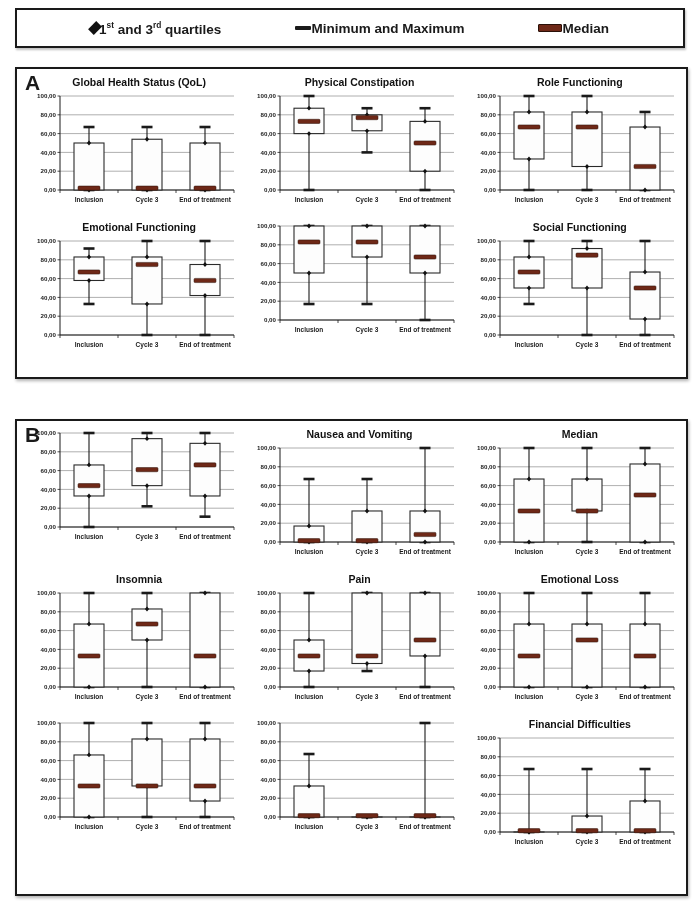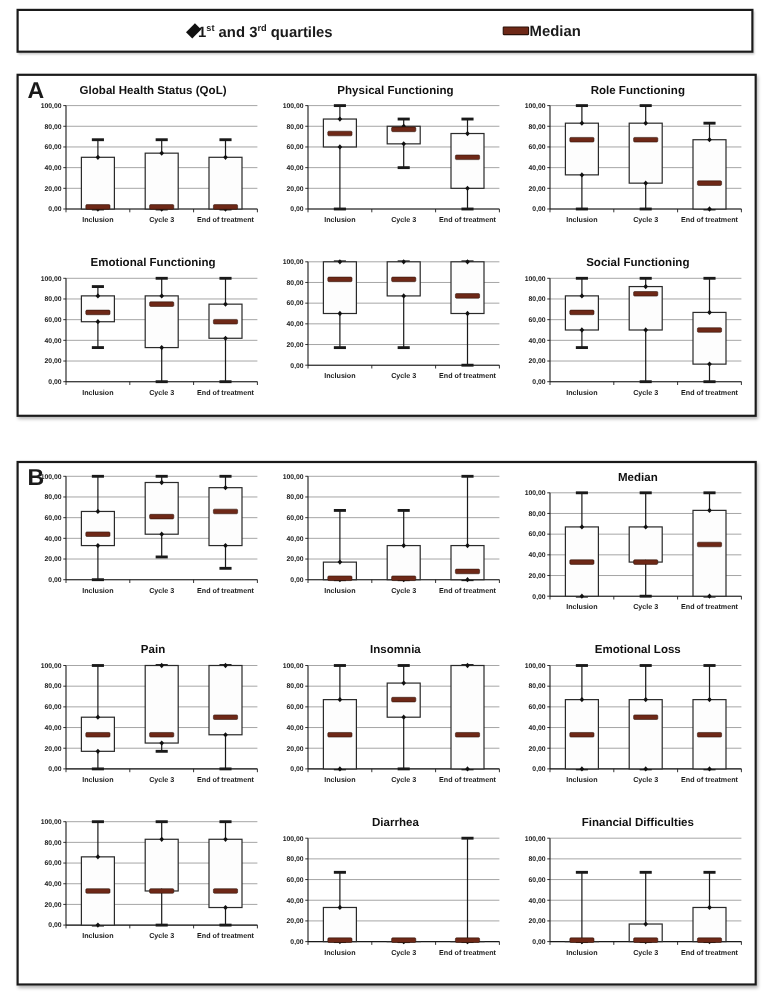--- a/index.html
+++ b/index.html
@@ -18,37 +18,41 @@
   .dash-maroon{width:22px;height:6px;background:#6e2817;border:1px solid #2a1008;}
   sup{font-size:0.62em;}
 
   
   .panel{position:absolute;left:15px;width:669px;border:2px solid #1a1a1a;background:#fff;
     box-shadow:1px 2px 3px rgba(0,0,0,0.3);}
   #panelA{top:67px;height:308px;}
   #panelB{top:419px;height:473px;}
   .panel-label{position:absolute;top:2px;left:8px;font-size:21px;font-weight:bold;color:#1a1a1a;z-index:2;}
   .charts{position:absolute;left:4px;right:4px;top:6px;display:grid;
-    grid-template-columns:repeat(3,1fr);row-gap:14px;}
+    grid-template-columns:repeat(3,1fr);row-gap:2px;}
   .chart-cell{display:flex;flex-direction:column;align-items:center;}
   .chart-title{font-size:10.5px;font-weight:bold;color:#111;height:15px;line-height:15px;
     text-align:center;width:100%;padding-left:16px;box-sizing:border-box;white-space:nowrap;}
   svg.chart{display:block;}
 </style>
 </head>
 <body>
 
 <div id="page">
 
   <div class="legend">
     <div class="legend-item">
       <span class="diamond"></span>
       <span><span>1</span><sup>st</sup><span> and 3</span><sup>rd</sup><span> quartiles</span></span>
     </div>
     <div class="legend-item">
+      <span class="dash dash-black"></span>
+      <span>Minimum and Maximum</span>
+    </div>
+    <div class="legend-item">
       <span class="dash dash-maroon"></span>
       <span>Median</span>
     </div>
   </div>
 
   <section class="panel" id="panelA">
     <div class="panel-label">A</div>
     <div class="charts" id="chartsA">
         <div class="chart-cell">
           <div class="chart-title">Global Health Status (QoL)</div>
@@ -103,21 +107,21 @@
               <path d="M 183 50.6 L 185.1 53 L 183 55.4 L 180.9 53 Z" fill="#111"></path>
               <path d="M 183 97.6 L 185.1 100 L 183 102.4 L 180.9 100 Z" fill="#111"></path>
               <rect x="172" y="96.02000000000001" width="22" height="4.2" rx="1" fill="#6e2817" stroke="#2a1008" stroke-width="0.5"></rect>
             </g>
             <text x="67" y="112" text-anchor="middle" font-size="6.5" font-weight="bold" fill="#1a1a1a" font-family="Liberation Sans, sans-serif">Inclusion</text>
             <text x="125" y="112" text-anchor="middle" font-size="6.5" font-weight="bold" fill="#1a1a1a" font-family="Liberation Sans, sans-serif">Cycle 3</text>
             <text x="183" y="112" text-anchor="middle" font-size="6.5" font-weight="bold" fill="#1a1a1a" font-family="Liberation Sans, sans-serif">End of treatment</text>
           </svg>
         </div>
         <div class="chart-cell">
-          <div class="chart-title">Physical Functioning</div>
+          <div class="chart-title">Physical Constipation</div>
           <svg class="chart" width="219" height="128" viewBox="0 0 219 128">
             <line x1="38" y1="6" x2="212" y2="6" stroke="#9a9a9a" stroke-width="0.8"></line>
             <line x1="35.5" y1="6" x2="38" y2="6" stroke="#1a1a1a" stroke-width="0.8"></line>
             <text x="34" y="8.1" text-anchor="end" font-size="6.2" font-weight="bold" fill="#1a1a1a" font-family="Liberation Sans, sans-serif">100,00</text>
             <line x1="38" y1="24.8" x2="212" y2="24.8" stroke="#9a9a9a" stroke-width="0.8"></line>
             <line x1="35.5" y1="24.8" x2="38" y2="24.8" stroke="#1a1a1a" stroke-width="0.8"></line>
             <text x="34" y="26.900000000000002" text-anchor="end" font-size="6.2" font-weight="bold" fill="#1a1a1a" font-family="Liberation Sans, sans-serif">80,00</text>
             <line x1="38" y1="43.6" x2="212" y2="43.6" stroke="#9a9a9a" stroke-width="0.8"></line>
             <line x1="35.5" y1="43.6" x2="38" y2="43.6" stroke="#1a1a1a" stroke-width="0.8"></line>
             <text x="34" y="45.7" text-anchor="end" font-size="6.2" font-weight="bold" fill="#1a1a1a" font-family="Liberation Sans, sans-serif">60,00</text>
@@ -461,20 +465,21 @@
               <path d="M 183 13.94 L 185.1 16.34 L 183 18.74 L 180.9 16.34 Z" fill="#111"></path>
               <path d="M 183 66.58 L 185.1 68.98 L 183 71.38000000000001 L 180.9 68.98 Z" fill="#111"></path>
               <rect x="172" y="35.86" width="22" height="4.2" rx="1" fill="#6e2817" stroke="#2a1008" stroke-width="0.5"></rect>
             </g>
             <text x="67" y="112" text-anchor="middle" font-size="6.5" font-weight="bold" fill="#1a1a1a" font-family="Liberation Sans, sans-serif">Inclusion</text>
             <text x="125" y="112" text-anchor="middle" font-size="6.5" font-weight="bold" fill="#1a1a1a" font-family="Liberation Sans, sans-serif">Cycle 3</text>
             <text x="183" y="112" text-anchor="middle" font-size="6.5" font-weight="bold" fill="#1a1a1a" font-family="Liberation Sans, sans-serif">End of treatment</text>
           </svg>
         </div>
         <div class="chart-cell">
+          <div class="chart-title">Nausea and Vomiting</div>
           <svg class="chart" width="219" height="128" viewBox="0 0 219 128">
             <line x1="38" y1="6" x2="212" y2="6" stroke="#9a9a9a" stroke-width="0.8"></line>
             <line x1="35.5" y1="6" x2="38" y2="6" stroke="#1a1a1a" stroke-width="0.8"></line>
             <text x="34" y="8.1" text-anchor="end" font-size="6.2" font-weight="bold" fill="#1a1a1a" font-family="Liberation Sans, sans-serif">100,00</text>
             <line x1="38" y1="24.8" x2="212" y2="24.8" stroke="#9a9a9a" stroke-width="0.8"></line>
             <line x1="35.5" y1="24.8" x2="38" y2="24.8" stroke="#1a1a1a" stroke-width="0.8"></line>
             <text x="34" y="26.900000000000002" text-anchor="end" font-size="6.2" font-weight="bold" fill="#1a1a1a" font-family="Liberation Sans, sans-serif">80,00</text>
             <line x1="38" y1="43.6" x2="212" y2="43.6" stroke="#9a9a9a" stroke-width="0.8"></line>
             <line x1="35.5" y1="43.6" x2="38" y2="43.6" stroke="#1a1a1a" stroke-width="0.8"></line>
             <text x="34" y="45.7" text-anchor="end" font-size="6.2" font-weight="bold" fill="#1a1a1a" font-family="Liberation Sans, sans-serif">60,00</text>
@@ -571,20 +576,79 @@
               <rect x="114" y="66.88000000000001" width="22" height="4.2" rx="1" fill="#6e2817" stroke="#2a1008" stroke-width="0.5"></rect>
             </g>
             <g>
               <line x1="183" y1="100" x2="183" y2="6" stroke="#1a1a1a" stroke-width="1.1"></line>
               <rect x="177.5" y="4.7" width="11" height="2.6" fill="#1a1a1a"></rect>
               <rect x="177.5" y="98.7" width="11" height="2.6" fill="#1a1a1a"></rect>
               <rect x="168" y="21.98" width="30" height="78.02" fill="#fdfdfd" stroke="#2a2a2a" stroke-width="1.1"></rect>
               <path d="M 183 19.580000000000002 L 185.1 21.98 L 183 24.38 L 180.9 21.98 Z" fill="#111"></path>
               <path d="M 183 97.6 L 185.1 100 L 183 102.4 L 180.9 100 Z" fill="#111"></path>
               <rect x="172" y="50.9" width="22" height="4.2" rx="1" fill="#6e2817" stroke="#2a1008" stroke-width="0.5"></rect>
+            </g>
+            <text x="67" y="112" text-anchor="middle" font-size="6.5" font-weight="bold" fill="#1a1a1a" font-family="Liberation Sans, sans-serif">Inclusion</text>
+            <text x="125" y="112" text-anchor="middle" font-size="6.5" font-weight="bold" fill="#1a1a1a" font-family="Liberation Sans, sans-serif">Cycle 3</text>
+            <text x="183" y="112" text-anchor="middle" font-size="6.5" font-weight="bold" fill="#1a1a1a" font-family="Liberation Sans, sans-serif">End of treatment</text>
+          </svg>
+        </div>
+        <div class="chart-cell">
+          <div class="chart-title">Insomnia</div>
+          <svg class="chart" width="219" height="128" viewBox="0 0 219 128">
+            <line x1="38" y1="6" x2="212" y2="6" stroke="#9a9a9a" stroke-width="0.8"></line>
+            <line x1="35.5" y1="6" x2="38" y2="6" stroke="#1a1a1a" stroke-width="0.8"></line>
+            <text x="34" y="8.1" text-anchor="end" font-size="6.2" font-weight="bold" fill="#1a1a1a" font-family="Liberation Sans, sans-serif">100,00</text>
+            <line x1="38" y1="24.8" x2="212" y2="24.8" stroke="#9a9a9a" stroke-width="0.8"></line>
+            <line x1="35.5" y1="24.8" x2="38" y2="24.8" stroke="#1a1a1a" stroke-width="0.8"></line>
+            <text x="34" y="26.900000000000002" text-anchor="end" font-size="6.2" font-weight="bold" fill="#1a1a1a" font-family="Liberation Sans, sans-serif">80,00</text>
+            <line x1="38" y1="43.6" x2="212" y2="43.6" stroke="#9a9a9a" stroke-width="0.8"></line>
+            <line x1="35.5" y1="43.6" x2="38" y2="43.6" stroke="#1a1a1a" stroke-width="0.8"></line>
+            <text x="34" y="45.7" text-anchor="end" font-size="6.2" font-weight="bold" fill="#1a1a1a" font-family="Liberation Sans, sans-serif">60,00</text>
+            <line x1="38" y1="62.4" x2="212" y2="62.4" stroke="#9a9a9a" stroke-width="0.8"></line>
+            <line x1="35.5" y1="62.4" x2="38" y2="62.4" stroke="#1a1a1a" stroke-width="0.8"></line>
+            <text x="34" y="64.5" text-anchor="end" font-size="6.2" font-weight="bold" fill="#1a1a1a" font-family="Liberation Sans, sans-serif">40,00</text>
+            <line x1="38" y1="81.2" x2="212" y2="81.2" stroke="#9a9a9a" stroke-width="0.8"></line>
+            <line x1="35.5" y1="81.2" x2="38" y2="81.2" stroke="#1a1a1a" stroke-width="0.8"></line>
+            <text x="34" y="83.3" text-anchor="end" font-size="6.2" font-weight="bold" fill="#1a1a1a" font-family="Liberation Sans, sans-serif">20,00</text>
+            <line x1="38" y1="100" x2="212" y2="100" stroke="#9a9a9a" stroke-width="0.8"></line>
+            <line x1="35.5" y1="100" x2="38" y2="100" stroke="#1a1a1a" stroke-width="0.8"></line>
+            <text x="34" y="102.1" text-anchor="end" font-size="6.2" font-weight="bold" fill="#1a1a1a" font-family="Liberation Sans, sans-serif">0,00</text>
+            <line x1="38" y1="6" x2="38" y2="100" stroke="#1a1a1a" stroke-width="1"></line>
+            <line x1="38" y1="100" x2="212" y2="100" stroke="#1a1a1a" stroke-width="1"></line>
+            <line x1="38" y1="100" x2="38" y2="103" stroke="#1a1a1a" stroke-width="0.8"></line>
+            <line x1="96" y1="100" x2="96" y2="103" stroke="#1a1a1a" stroke-width="0.8"></line>
+            <line x1="154" y1="100" x2="154" y2="103" stroke="#1a1a1a" stroke-width="0.8"></line>
+            <line x1="212" y1="100" x2="212" y2="103" stroke="#1a1a1a" stroke-width="0.8"></line>
+            <g>
+              <line x1="67" y1="100" x2="67" y2="6" stroke="#1a1a1a" stroke-width="1.1"></line>
+              <rect x="61.5" y="4.7" width="11" height="2.6" fill="#1a1a1a"></rect>
+              <rect x="61.5" y="98.7" width="11" height="2.6" fill="#1a1a1a"></rect>
+              <rect x="52" y="37.02" width="30" height="62.98" fill="#fdfdfd" stroke="#2a2a2a" stroke-width="1.1"></rect>
+              <path d="M 67 34.620000000000005 L 69.1 37.02 L 67 39.42 L 64.9 37.02 Z" fill="#111"></path>
+              <path d="M 67 97.6 L 69.1 100 L 67 102.4 L 64.9 100 Z" fill="#111"></path>
+              <rect x="56" y="66.88000000000001" width="22" height="4.2" rx="1" fill="#6e2817" stroke="#2a1008" stroke-width="0.5"></rect>
+            </g>
+            <g>
+              <line x1="125" y1="100" x2="125" y2="6" stroke="#1a1a1a" stroke-width="1.1"></line>
+              <rect x="119.5" y="4.7" width="11" height="2.6" fill="#1a1a1a"></rect>
+              <rect x="119.5" y="98.7" width="11" height="2.6" fill="#1a1a1a"></rect>
+              <rect x="110" y="21.98" width="30" height="31.02" fill="#fdfdfd" stroke="#2a2a2a" stroke-width="1.1"></rect>
+              <path d="M 125 19.580000000000002 L 127.1 21.98 L 125 24.38 L 122.9 21.98 Z" fill="#111"></path>
+              <path d="M 125 50.6 L 127.1 53 L 125 55.4 L 122.9 53 Z" fill="#111"></path>
+              <rect x="114" y="34.92" width="22" height="4.2" rx="1" fill="#6e2817" stroke="#2a1008" stroke-width="0.5"></rect>
+            </g>
+            <g>
+              <line x1="183" y1="100" x2="183" y2="6" stroke="#1a1a1a" stroke-width="1.1"></line>
+              <rect x="177.5" y="4.7" width="11" height="2.6" fill="#1a1a1a"></rect>
+              <rect x="177.5" y="98.7" width="11" height="2.6" fill="#1a1a1a"></rect>
+              <rect x="168" y="6" width="30" height="94" fill="#fdfdfd" stroke="#2a2a2a" stroke-width="1.1"></rect>
+              <path d="M 183 3.6 L 185.1 6 L 183 8.4 L 180.9 6 Z" fill="#111"></path>
+              <path d="M 183 97.6 L 185.1 100 L 183 102.4 L 180.9 100 Z" fill="#111"></path>
+              <rect x="172" y="66.88000000000001" width="22" height="4.2" rx="1" fill="#6e2817" stroke="#2a1008" stroke-width="0.5"></rect>
             </g>
             <text x="67" y="112" text-anchor="middle" font-size="6.5" font-weight="bold" fill="#1a1a1a" font-family="Liberation Sans, sans-serif">Inclusion</text>
             <text x="125" y="112" text-anchor="middle" font-size="6.5" font-weight="bold" fill="#1a1a1a" font-family="Liberation Sans, sans-serif">Cycle 3</text>
             <text x="183" y="112" text-anchor="middle" font-size="6.5" font-weight="bold" fill="#1a1a1a" font-family="Liberation Sans, sans-serif">End of treatment</text>
           </svg>
         </div>
         <div class="chart-cell">
           <div class="chart-title">Pain</div>
           <svg class="chart" width="219" height="128" viewBox="0 0 219 128">
             <line x1="38" y1="6" x2="212" y2="6" stroke="#9a9a9a" stroke-width="0.8"></line>
@@ -637,21 +701,21 @@
               <path d="M 183 3.6 L 185.1 6 L 183 8.4 L 180.9 6 Z" fill="#111"></path>
               <path d="M 183 66.58 L 185.1 68.98 L 183 71.38000000000001 L 180.9 68.98 Z" fill="#111"></path>
               <rect x="172" y="50.9" width="22" height="4.2" rx="1" fill="#6e2817" stroke="#2a1008" stroke-width="0.5"></rect>
             </g>
             <text x="67" y="112" text-anchor="middle" font-size="6.5" font-weight="bold" fill="#1a1a1a" font-family="Liberation Sans, sans-serif">Inclusion</text>
             <text x="125" y="112" text-anchor="middle" font-size="6.5" font-weight="bold" fill="#1a1a1a" font-family="Liberation Sans, sans-serif">Cycle 3</text>
             <text x="183" y="112" text-anchor="middle" font-size="6.5" font-weight="bold" fill="#1a1a1a" font-family="Liberation Sans, sans-serif">End of treatment</text>
           </svg>
         </div>
         <div class="chart-cell">
-          <div class="chart-title">Insomnia</div>
+          <div class="chart-title">Emotional Loss</div>
           <svg class="chart" width="219" height="128" viewBox="0 0 219 128">
             <line x1="38" y1="6" x2="212" y2="6" stroke="#9a9a9a" stroke-width="0.8"></line>
             <line x1="35.5" y1="6" x2="38" y2="6" stroke="#1a1a1a" stroke-width="0.8"></line>
             <text x="34" y="8.1" text-anchor="end" font-size="6.2" font-weight="bold" fill="#1a1a1a" font-family="Liberation Sans, sans-serif">100,00</text>
             <line x1="38" y1="24.8" x2="212" y2="24.8" stroke="#9a9a9a" stroke-width="0.8"></line>
             <line x1="35.5" y1="24.8" x2="38" y2="24.8" stroke="#1a1a1a" stroke-width="0.8"></line>
             <text x="34" y="26.900000000000002" text-anchor="end" font-size="6.2" font-weight="bold" fill="#1a1a1a" font-family="Liberation Sans, sans-serif">80,00</text>
             <line x1="38" y1="43.6" x2="212" y2="43.6" stroke="#9a9a9a" stroke-width="0.8"></line>
             <line x1="35.5" y1="43.6" x2="38" y2="43.6" stroke="#1a1a1a" stroke-width="0.8"></line>
             <text x="34" y="45.7" text-anchor="end" font-size="6.2" font-weight="bold" fill="#1a1a1a" font-family="Liberation Sans, sans-serif">60,00</text>
@@ -676,79 +740,20 @@
               <rect x="61.5" y="98.7" width="11" height="2.6" fill="#1a1a1a"></rect>
               <rect x="52" y="37.02" width="30" height="62.98" fill="#fdfdfd" stroke="#2a2a2a" stroke-width="1.1"></rect>
               <path d="M 67 34.620000000000005 L 69.1 37.02 L 67 39.42 L 64.9 37.02 Z" fill="#111"></path>
               <path d="M 67 97.6 L 69.1 100 L 67 102.4 L 64.9 100 Z" fill="#111"></path>
               <rect x="56" y="66.88000000000001" width="22" height="4.2" rx="1" fill="#6e2817" stroke="#2a1008" stroke-width="0.5"></rect>
             </g>
             <g>
               <line x1="125" y1="100" x2="125" y2="6" stroke="#1a1a1a" stroke-width="1.1"></line>
               <rect x="119.5" y="4.7" width="11" height="2.6" fill="#1a1a1a"></rect>
               <rect x="119.5" y="98.7" width="11" height="2.6" fill="#1a1a1a"></rect>
-              <rect x="110" y="21.98" width="30" height="31.02" fill="#fdfdfd" stroke="#2a2a2a" stroke-width="1.1"></rect>
-              <path d="M 125 19.580000000000002 L 127.1 21.98 L 125 24.38 L 122.9 21.98 Z" fill="#111"></path>
-              <path d="M 125 50.6 L 127.1 53 L 125 55.4 L 122.9 53 Z" fill="#111"></path>
-              <rect x="114" y="34.92" width="22" height="4.2" rx="1" fill="#6e2817" stroke="#2a1008" stroke-width="0.5"></rect>
-            </g>
-            <g>
-              <line x1="183" y1="100" x2="183" y2="6" stroke="#1a1a1a" stroke-width="1.1"></line>
-              <rect x="177.5" y="4.7" width="11" height="2.6" fill="#1a1a1a"></rect>
-              <rect x="177.5" y="98.7" width="11" height="2.6" fill="#1a1a1a"></rect>
-              <rect x="168" y="6" width="30" height="94" fill="#fdfdfd" stroke="#2a2a2a" stroke-width="1.1"></rect>
-              <path d="M 183 3.6 L 185.1 6 L 183 8.4 L 180.9 6 Z" fill="#111"></path>
-              <path d="M 183 97.6 L 185.1 100 L 183 102.4 L 180.9 100 Z" fill="#111"></path>
-              <rect x="172" y="66.88000000000001" width="22" height="4.2" rx="1" fill="#6e2817" stroke="#2a1008" stroke-width="0.5"></rect>
-            </g>
-            <text x="67" y="112" text-anchor="middle" font-size="6.5" font-weight="bold" fill="#1a1a1a" font-family="Liberation Sans, sans-serif">Inclusion</text>
-            <text x="125" y="112" text-anchor="middle" font-size="6.5" font-weight="bold" fill="#1a1a1a" font-family="Liberation Sans, sans-serif">Cycle 3</text>
-            <text x="183" y="112" text-anchor="middle" font-size="6.5" font-weight="bold" fill="#1a1a1a" font-family="Liberation Sans, sans-serif">End of treatment</text>
-          </svg>
-        </div>
-        <div class="chart-cell">
-          <div class="chart-title">Emotional Loss</div>
-          <svg class="chart" width="219" height="128" viewBox="0 0 219 128">
-            <line x1="38" y1="6" x2="212" y2="6" stroke="#9a9a9a" stroke-width="0.8"></line>
-            <line x1="35.5" y1="6" x2="38" y2="6" stroke="#1a1a1a" stroke-width="0.8"></line>
-            <text x="34" y="8.1" text-anchor="end" font-size="6.2" font-weight="bold" fill="#1a1a1a" font-family="Liberation Sans, sans-serif">100,00</text>
-            <line x1="38" y1="24.8" x2="212" y2="24.8" stroke="#9a9a9a" stroke-width="0.8"></line>
-            <line x1="35.5" y1="24.8" x2="38" y2="24.8" stroke="#1a1a1a" stroke-width="0.8"></line>
-            <text x="34" y="26.900000000000002" text-anchor="end" font-size="6.2" font-weight="bold" fill="#1a1a1a" font-family="Liberation Sans, sans-serif">80,00</text>
-            <line x1="38" y1="43.6" x2="212" y2="43.6" stroke="#9a9a9a" stroke-width="0.8"></line>
-            <line x1="35.5" y1="43.6" x2="38" y2="43.6" stroke="#1a1a1a" stroke-width="0.8"></line>
-            <text x="34" y="45.7" text-anchor="end" font-size="6.2" font-weight="bold" fill="#1a1a1a" font-family="Liberation Sans, sans-serif">60,00</text>
-            <line x1="38" y1="62.4" x2="212" y2="62.4" stroke="#9a9a9a" stroke-width="0.8"></line>
-            <line x1="35.5" y1="62.4" x2="38" y2="62.4" stroke="#1a1a1a" stroke-width="0.8"></line>
-            <text x="34" y="64.5" text-anchor="end" font-size="6.2" font-weight="bold" fill="#1a1a1a" font-family="Liberation Sans, sans-serif">40,00</text>
-            <line x1="38" y1="81.2" x2="212" y2="81.2" stroke="#9a9a9a" stroke-width="0.8"></line>
-            <line x1="35.5" y1="81.2" x2="38" y2="81.2" stroke="#1a1a1a" stroke-width="0.8"></line>
-            <text x="34" y="83.3" text-anchor="end" font-size="6.2" font-weight="bold" fill="#1a1a1a" font-family="Liberation Sans, sans-serif">20,00</text>
-            <line x1="38" y1="100" x2="212" y2="100" stroke="#9a9a9a" stroke-width="0.8"></line>
-            <line x1="35.5" y1="100" x2="38" y2="100" stroke="#1a1a1a" stroke-width="0.8"></line>
-            <text x="34" y="102.1" text-anchor="end" font-size="6.2" font-weight="bold" fill="#1a1a1a" font-family="Liberation Sans, sans-serif">0,00</text>
-            <line x1="38" y1="6" x2="38" y2="100" stroke="#1a1a1a" stroke-width="1"></line>
-            <line x1="38" y1="100" x2="212" y2="100" stroke="#1a1a1a" stroke-width="1"></line>
-            <line x1="38" y1="100" x2="38" y2="103" stroke="#1a1a1a" stroke-width="0.8"></line>
-            <line x1="96" y1="100" x2="96" y2="103" stroke="#1a1a1a" stroke-width="0.8"></line>
-            <line x1="154" y1="100" x2="154" y2="103" stroke="#1a1a1a" stroke-width="0.8"></line>
-            <line x1="212" y1="100" x2="212" y2="103" stroke="#1a1a1a" stroke-width="0.8"></line>
-            <g>
-              <line x1="67" y1="100" x2="67" y2="6" stroke="#1a1a1a" stroke-width="1.1"></line>
-              <rect x="61.5" y="4.7" width="11" height="2.6" fill="#1a1a1a"></rect>
-              <rect x="61.5" y="98.7" width="11" height="2.6" fill="#1a1a1a"></rect>
-              <rect x="52" y="37.02" width="30" height="62.98" fill="#fdfdfd" stroke="#2a2a2a" stroke-width="1.1"></rect>
-              <path d="M 67 34.620000000000005 L 69.1 37.02 L 67 39.42 L 64.9 37.02 Z" fill="#111"></path>
-              <path d="M 67 97.6 L 69.1 100 L 67 102.4 L 64.9 100 Z" fill="#111"></path>
-              <rect x="56" y="66.88000000000001" width="22" height="4.2" rx="1" fill="#6e2817" stroke="#2a1008" stroke-width="0.5"></rect>
-            </g>
-            <g>
-              <line x1="125" y1="100" x2="125" y2="6" stroke="#1a1a1a" stroke-width="1.1"></line>
-              <rect x="119.5" y="4.7" width="11" height="2.6" fill="#1a1a1a"></rect>
-              <rect x="119.5" y="98.7" width="11" height="2.6" fill="#1a1a1a"></rect>
               <rect x="110" y="37.02" width="30" height="62.98" fill="#fdfdfd" stroke="#2a2a2a" stroke-width="1.1"></rect>
               <path d="M 125 34.620000000000005 L 127.1 37.02 L 125 39.42 L 122.9 37.02 Z" fill="#111"></path>
               <path d="M 125 97.6 L 127.1 100 L 125 102.4 L 122.9 100 Z" fill="#111"></path>
               <rect x="114" y="50.9" width="22" height="4.2" rx="1" fill="#6e2817" stroke="#2a1008" stroke-width="0.5"></rect>
             </g>
             <g>
               <line x1="183" y1="100" x2="183" y2="6" stroke="#1a1a1a" stroke-width="1.1"></line>
               <rect x="177.5" y="4.7" width="11" height="2.6" fill="#1a1a1a"></rect>
               <rect x="177.5" y="98.7" width="11" height="2.6" fill="#1a1a1a"></rect>
               <rect x="168" y="37.02" width="30" height="62.98" fill="#fdfdfd" stroke="#2a2a2a" stroke-width="1.1"></rect>
@@ -813,21 +818,20 @@
               <path d="M 183 19.580000000000002 L 185.1 21.98 L 183 24.38 L 180.9 21.98 Z" fill="#111"></path>
               <path d="M 183 81.61999999999999 L 185.1 84.02 L 183 86.42 L 180.9 84.02 Z" fill="#111"></path>
               <rect x="172" y="66.88000000000001" width="22" height="4.2" rx="1" fill="#6e2817" stroke="#2a1008" stroke-width="0.5"></rect>
             </g>
             <text x="67" y="112" text-anchor="middle" font-size="6.5" font-weight="bold" fill="#1a1a1a" font-family="Liberation Sans, sans-serif">Inclusion</text>
             <text x="125" y="112" text-anchor="middle" font-size="6.5" font-weight="bold" fill="#1a1a1a" font-family="Liberation Sans, sans-serif">Cycle 3</text>
             <text x="183" y="112" text-anchor="middle" font-size="6.5" font-weight="bold" fill="#1a1a1a" font-family="Liberation Sans, sans-serif">End of treatment</text>
           </svg>
         </div>
         <div class="chart-cell">
-          <div class="chart-title">Diarrhea</div>
           <svg class="chart" width="219" height="128" viewBox="0 0 219 128">
             <line x1="38" y1="6" x2="212" y2="6" stroke="#9a9a9a" stroke-width="0.8"></line>
             <line x1="35.5" y1="6" x2="38" y2="6" stroke="#1a1a1a" stroke-width="0.8"></line>
             <text x="34" y="8.1" text-anchor="end" font-size="6.2" font-weight="bold" fill="#1a1a1a" font-family="Liberation Sans, sans-serif">100,00</text>
             <line x1="38" y1="24.8" x2="212" y2="24.8" stroke="#9a9a9a" stroke-width="0.8"></line>
             <line x1="35.5" y1="24.8" x2="38" y2="24.8" stroke="#1a1a1a" stroke-width="0.8"></line>
             <text x="34" y="26.900000000000002" text-anchor="end" font-size="6.2" font-weight="bold" fill="#1a1a1a" font-family="Liberation Sans, sans-serif">80,00</text>
             <line x1="38" y1="43.6" x2="212" y2="43.6" stroke="#9a9a9a" stroke-width="0.8"></line>
             <line x1="35.5" y1="43.6" x2="38" y2="43.6" stroke="#1a1a1a" stroke-width="0.8"></line>
             <text x="34" y="45.7" text-anchor="end" font-size="6.2" font-weight="bold" fill="#1a1a1a" font-family="Liberation Sans, sans-serif">60,00</text>

